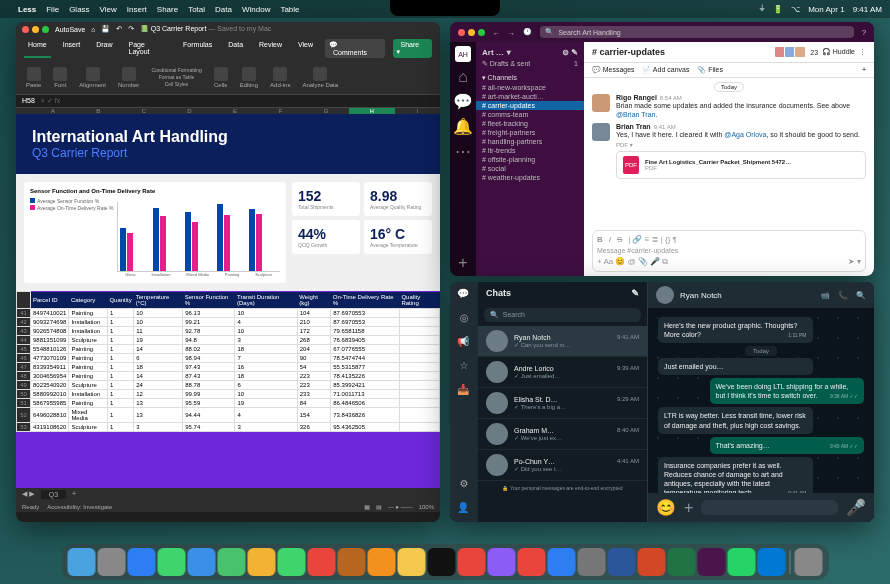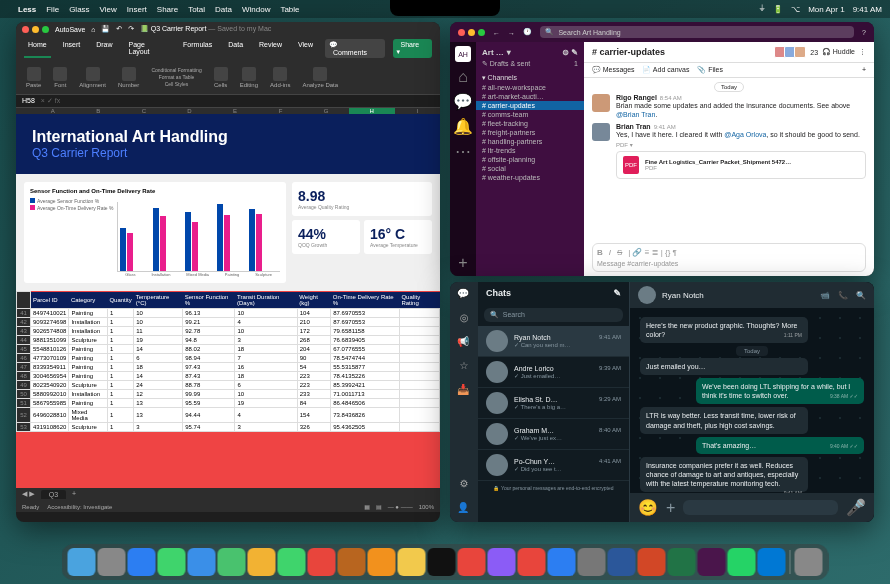--- a/index.html
+++ b/index.html
@@ -13,21 +13,21 @@
 .excel-top{background:#2d2d2d;padding:3px 6px;display:flex;align-items:center;gap:6px;font-size:7px}
 .dots{display:flex;gap:3px}.dot{width:7px;height:7px;border-radius:50%}.r{background:#ff5f57}.y{background:#febc2e}.g{background:#28c840}
 .ribbon-tabs{display:flex;gap:8px;padding:3px 8px;background:#2d2d2d;font-size:7px}
 .ribbon-tabs span{padding:2px 4px}.ribbon-tabs .active{border-bottom:2px solid #1a8754;color:#fff}
 .ribbon{display:flex;gap:4px;padding:4px 6px;background:#2d2d2d;font-size:6px;border-bottom:1px solid #444}
 .rgroup{display:flex;flex-direction:column;align-items:center;padding:2px 4px;gap:1px;color:#aaa}
 .ricon{width:14px;height:14px;background:#444;border-radius:2px}
 .share-btn{margin-left:auto;background:#1a8754;padding:2px 6px;border-radius:3px;color:#fff}
 .comments-btn{background:#444;padding:2px 6px;border-radius:3px;margin-left:auto}
 .formula-bar{display:flex;background:#1e1e1e;padding:2px 6px;font-size:7px;border-bottom:1px solid #444;gap:6px}
-.sheet{background:#ef4444;color:#000;height:380px;overflow:hidden}
+.sheet{background:#6d28d9;color:#000;height:380px;overflow:hidden}
 .report-hdr{background:#0a1f5c;color:#fff;padding:14px 16px}
 .report-hdr h1{font-size:16px;font-weight:700}
 .report-hdr h2{font-size:12px;font-weight:400;color:#4d7fff}
 .dash{display:flex;gap:6px;padding:8px;background:#f0f0f0}
 .chart-box{flex:1;background:#fff;padding:6px;border-radius:3px}
 .chart-title{font-size:6px;font-weight:700;margin-bottom:4px}
 .legend{font-size:5px;color:#666;line-height:1.4}
 .legend .sq{display:inline-block;width:5px;height:5px;margin-right:2px}
 .bars{display:flex;align-items:flex-end;gap:3px;height:70px;margin-top:4px;border-left:1px solid #ccc;border-bottom:1px solid #ccc;padding:0 2px}
 .bar-group{display:flex;gap:1px;align-items:flex-end;flex:1}
@@ -76,21 +76,21 @@
 .pdf-attach{border:1px solid #ddd;border-radius:4px;padding:4px 6px;display:flex;gap:6px;align-items:center;margin-top:3px;font-size:6px}
 .pdf-icon{width:16px;height:18px;background:#e01e5a;border-radius:2px;color:#fff;font-size:6px;display:flex;align-items:center;justify-content:center}
 .composer{border:1px solid #ddd;margin:4px 8px;border-radius:6px;padding:4px}
 .comp-tools{display:flex;gap:6px;color:#999;font-size:8px;margin-bottom:3px}
 .comp-input{color:#999;font-size:7px}
 .comp-bottom{display:flex;gap:6px;color:#999;font-size:8px;margin-top:3px}
 
 .wa{left:450px;top:264px;width:424px;height:240px;background:#111b21;color:#e9edef;display:flex}
 .wa-rail{width:28px;background:#202c33;display:flex;flex-direction:column;align-items:center;padding:6px 0;gap:10px}
 .wa-rail span{width:14px;height:14px;color:#aaa;font-size:10px;text-align:center}
-.wa-side{width:152px;background:#111b21;border-right:1px solid #2a3942}
+.wa-side{width:170px;background:#111b21;border-right:1px solid #2a3942}
 .wa-side-hdr{padding:6px 8px;font-size:9px;font-weight:700}
 .wa-search{margin:4px 6px;background:#202c33;border-radius:6px;padding:3px 6px;font-size:7px;color:#8696a0;display:flex;gap:4px}
 .chat-item{display:flex;gap:6px;padding:4px 8px;align-items:center;border-bottom:1px solid #1f2c33}
 .chat-item.sel{background:#2a3942}
 .chat-av{width:22px;height:22px;border-radius:50%;background:#6b7c85;flex-shrink:0}
 .chat-info{flex:1;overflow:hidden}
 .chat-name{font-size:7px;display:flex;justify-content:space-between}
 .chat-prev{font-size:6px;color:#8696a0;white-space:nowrap;overflow:hidden;text-overflow:ellipsis}
 .wa-footer{font-size:5px;color:#8696a0;text-align:center;padding:4px}
 .wa-main{flex:1;display:flex;flex-direction:column;background:#0b141a}
@@ -262,20 +262,24 @@
                   <span>Mixed Media</span>
                   <span>Painting</span>
                   <span>Sculpture</span>
                 </div>
           </div>
         </div>
       </div>
       <div class="metrics">
         <div class="metric-row">
           <div class="metric">
+                <div class="val">152</div>
+                <div class="lbl">Total Shipments</div>
+              </div>
+          <div class="metric">
                 <div class="val">8.98</div>
                 <div class="lbl">Average Quality Rating</div>
               </div>
         </div>
         <div class="metric-row">
           <div class="metric">
                 <div class="val">44%</div>
                 <div class="lbl">QOQ Growth</div>
               </div>
           <div class="metric">
@@ -580,20 +584,21 @@
             <div class="pdf-attach">
               <div class="pdf-icon">PDF</div>
               <div><b>Fine Art Logistics_Carrier Packet_Shipment 5472…</b><br><span style="color:#999">PDF</span></div>
             </div>
           </div>
         </div>
       </div>
       <div class="composer">
         <div class="comp-tools"><b>B</b> <i>I</i> <s>S</s> | 🔗 ≡ ≣ | {} ¶</div>
         <div class="comp-input">Message #carrier-updates</div>
+        <div class="comp-bottom">+ Aa 😊 @ 📎 🎤 ⧉ <span style="margin-left:auto">➤ ▾</span></div>
       </div>
     </div>
   </div>
 </div>
 
 <div class="win wa">
   <div class="wa-rail">
     <span>💬</span>
     <span>◎</span>
     <span>📢</span>

